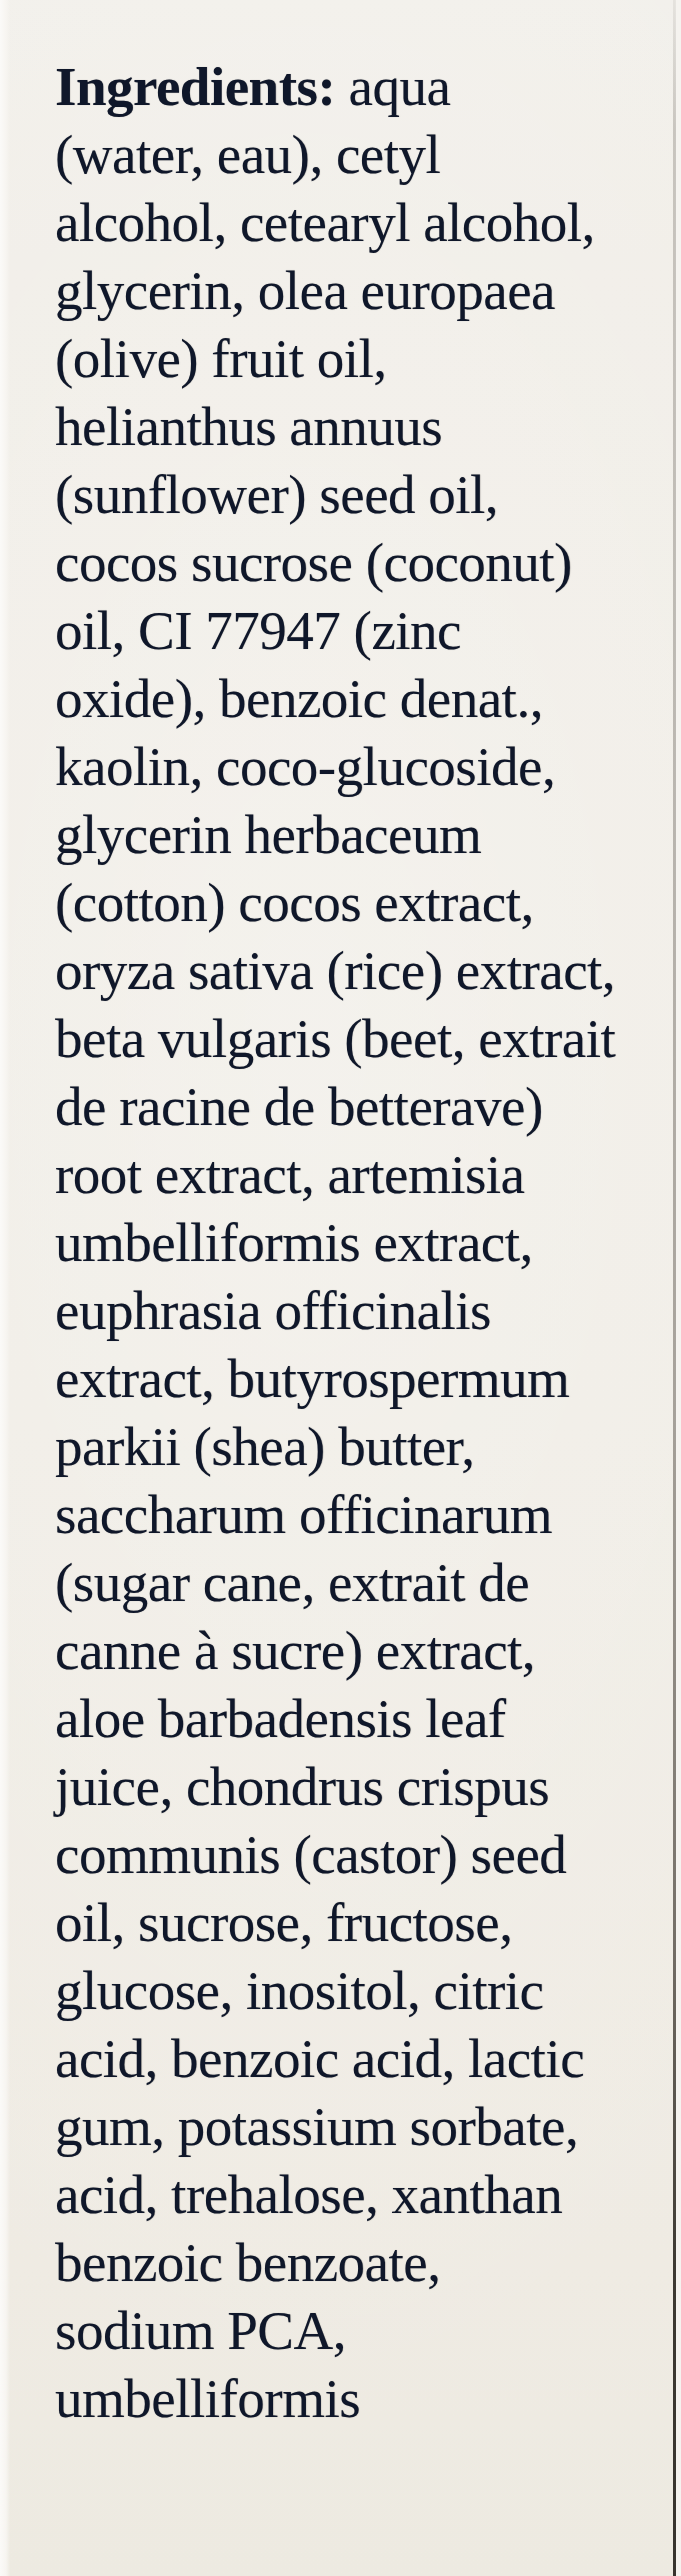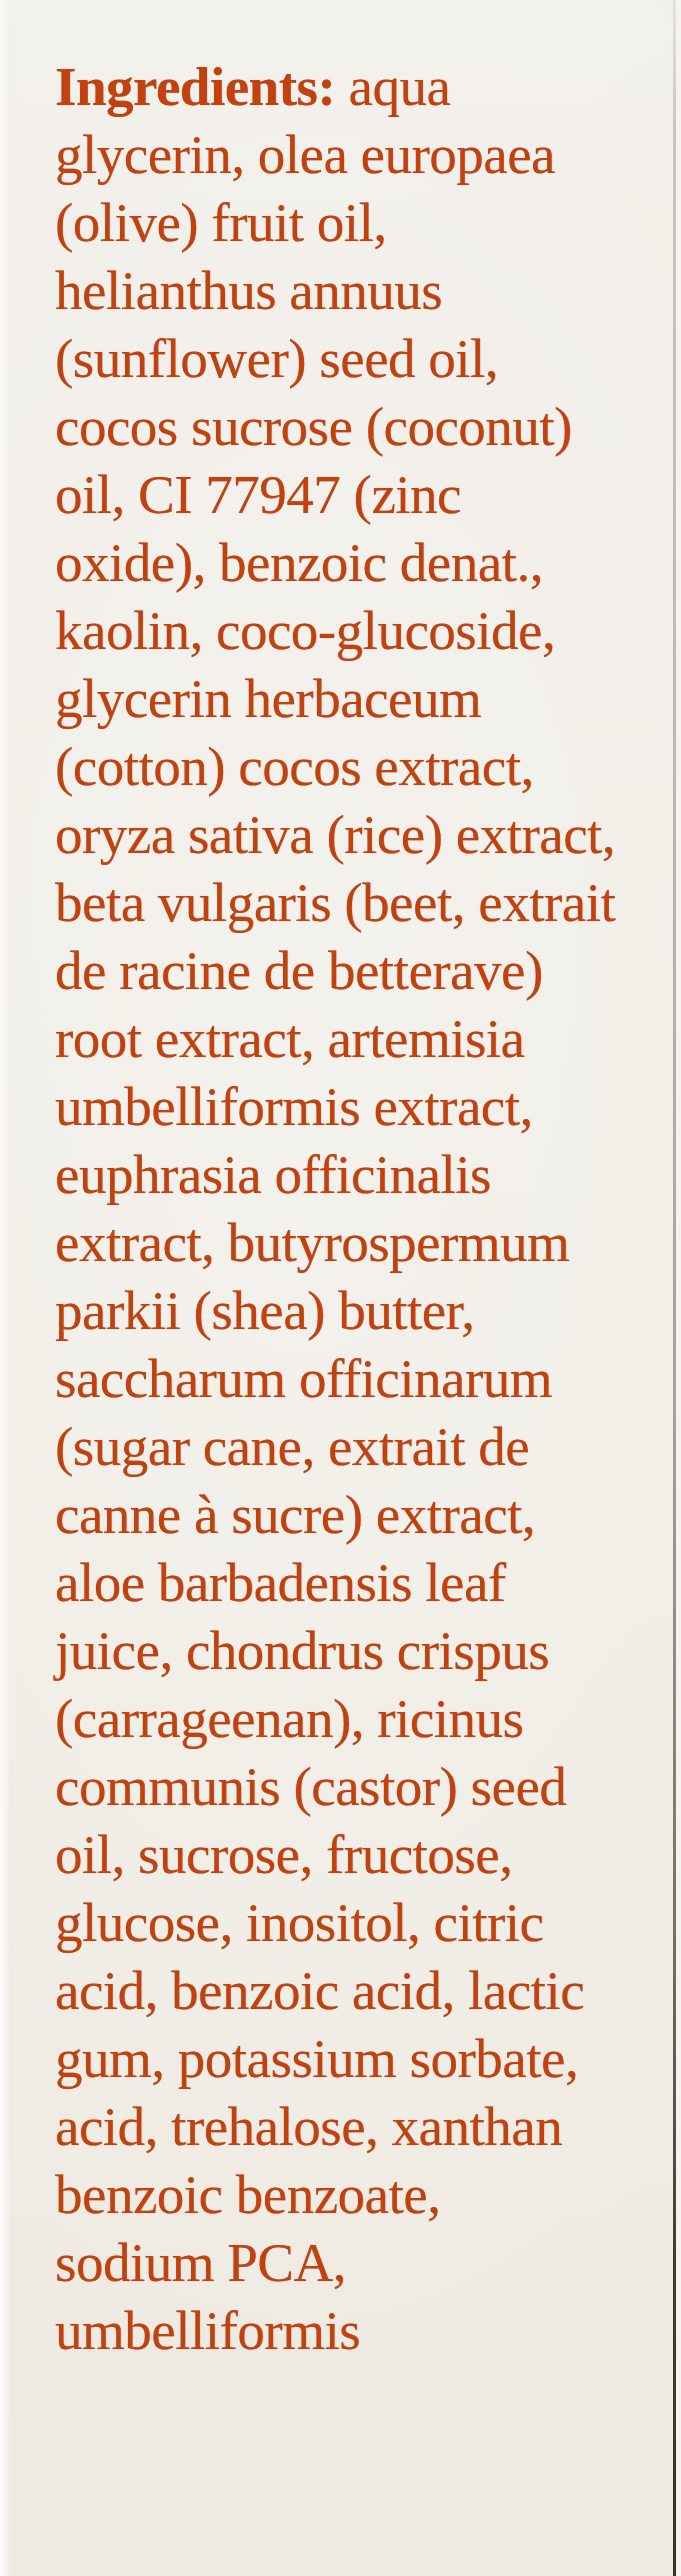--- a/index.html
+++ b/index.html
@@ -52,36 +52,38 @@
       #38342e 100%);
   }
 
   .label-text {
     position: absolute;
     left: 55px;
     top: 53px;
     font-size: 55px;
     line-height: 68px;
     letter-spacing: -0.5px;
-    color: #c2410c;
+    color: #0f172a;
     white-space: nowrap;
     text-shadow: 0.3px 0.3px 0.9px rgba(43, 39, 34, 0.38);
   }
 
   .line { height: 68px; }
   .heading { font-weight: 700; }
 </style>
 </head>
 <body>
 
 <div class="photo"></div>
 
 <div class="label-text">
   <div class="line"><span class="heading">Ingredients:</span><span> aqua</span></div>
   <div id="body-lines">
+      <div class="line">(water, eau), cetyl</div>
+      <div class="line">alcohol, cetearyl alcohol,</div>
       <div class="line">glycerin, olea europaea</div>
       <div class="line">(olive) fruit oil,</div>
       <div class="line">helianthus annuus</div>
       <div class="line">(sunflower) seed oil,</div>
       <div class="line">cocos sucrose (coconut)</div>
       <div class="line">oil, CI 77947 (zinc</div>
       <div class="line">oxide), benzoic denat.,</div>
       <div class="line">kaolin, coco-glucoside,</div>
       <div class="line">glycerin herbaceum</div>
       <div class="line">(cotton) cocos extract,</div>
@@ -91,21 +93,20 @@
       <div class="line">root extract, artemisia</div>
       <div class="line">umbelliformis extract,</div>
       <div class="line">euphrasia officinalis</div>
       <div class="line">extract, butyrospermum</div>
       <div class="line">parkii (shea) butter,</div>
       <div class="line">saccharum officinarum</div>
       <div class="line">(sugar cane, extrait de</div>
       <div class="line">canne à sucre) extract,</div>
       <div class="line">aloe barbadensis leaf</div>
       <div class="line">juice, chondrus crispus</div>
-      <div class="line">(carrageenan), ricinus</div>
       <div class="line">communis (castor) seed</div>
       <div class="line">oil, sucrose, fructose,</div>
       <div class="line">glucose, inositol, citric</div>
       <div class="line">acid, benzoic acid, lactic</div>
       <div class="line">gum, potassium sorbate,</div>
       <div class="line">acid, trehalose, xanthan</div>
       <div class="line">benzoic benzoate,</div>
       <div class="line">sodium PCA,</div>
       <div class="line">umbelliformis</div>
     </div>

